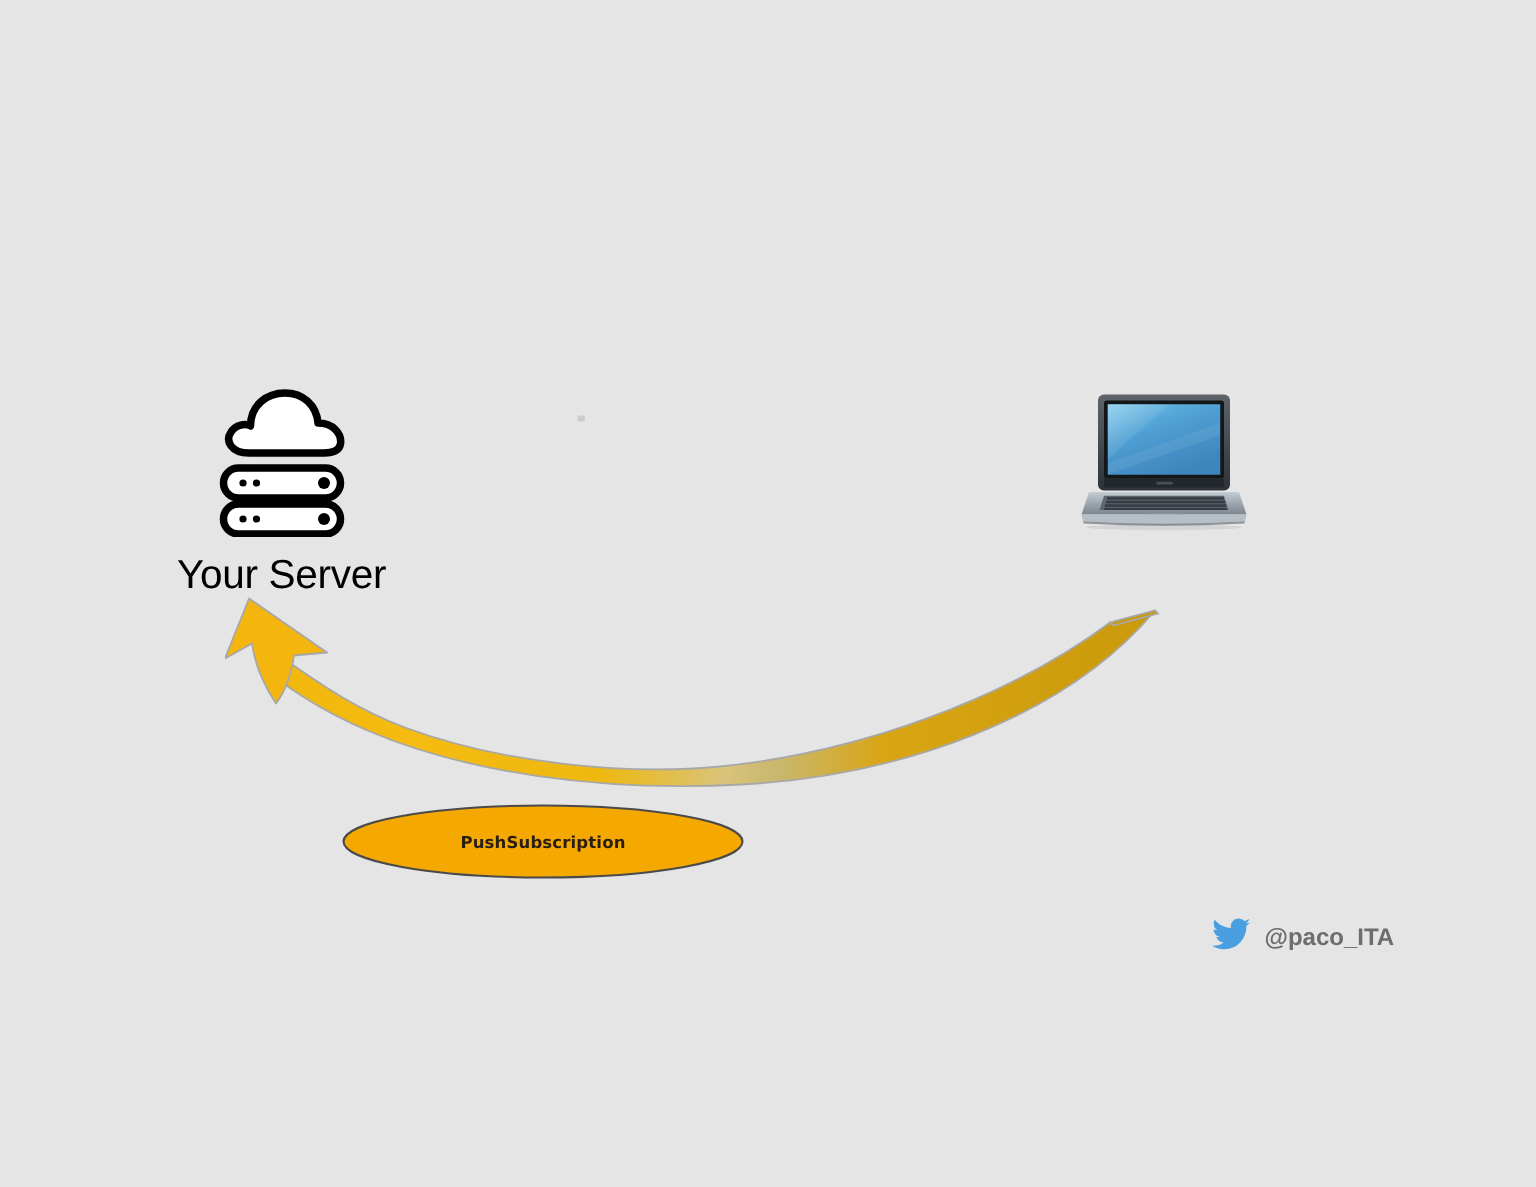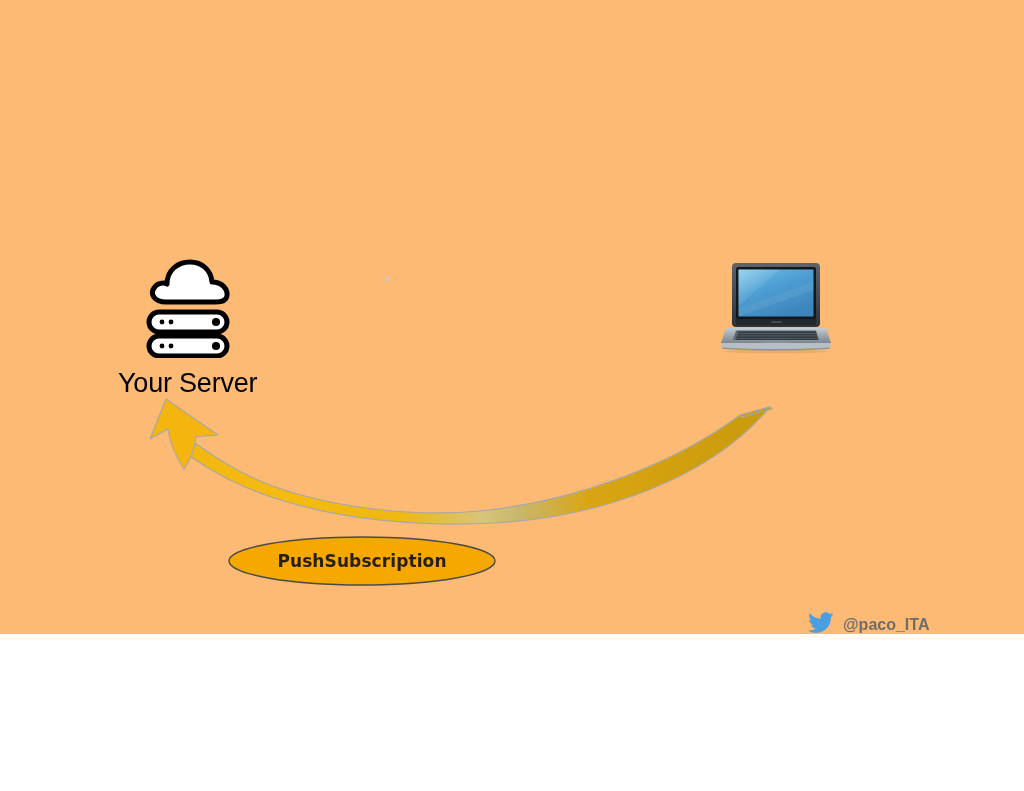--- a/index.html
+++ b/index.html
@@ -6,22 +6,22 @@
     margin: 0;
     padding: 0;
     background: #ffffff;
   }
   body {
     font-family: "Liberation Sans", sans-serif;
   }
   #slide {
     position: relative;
     width: 1024px;
-    height: 634px;
-    background: #fdba74;
+    height: 791px;
+    background: #e5e5e5;
     overflow: hidden;
   }
 
   
   #server-node {
     position: absolute;
     left: 118px;
     top: 258px;
     width: 135px;
     height: 150px;
@@ -89,21 +89,21 @@
   #pushsub-label {
     position: absolute;
     left: 0;
     top: 0;
     width: 268px;
     height: 50px;
     display: flex;
     align-items: center;
     justify-content: center;
     font-family: "DejaVu Sans", sans-serif;
-    font-size: 17px;
+    font-size: 11px;
     font-weight: 700;
     color: #2a1e12;
     letter-spacing: 0.1px;
   }
 
   
   #twitter-credit {
     position: absolute;
     left: 808px;
     top: 612px;

